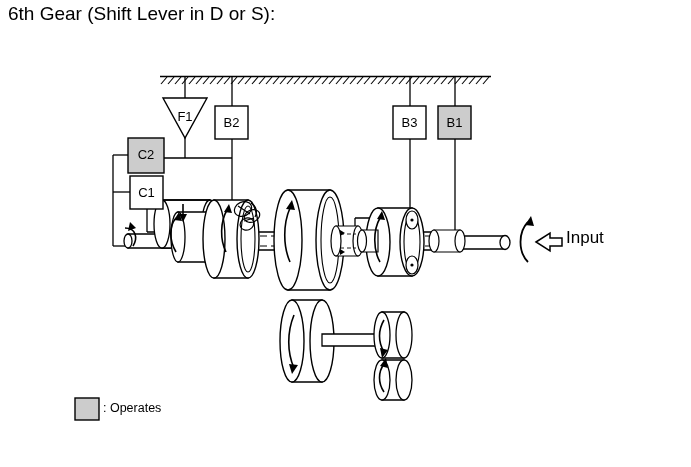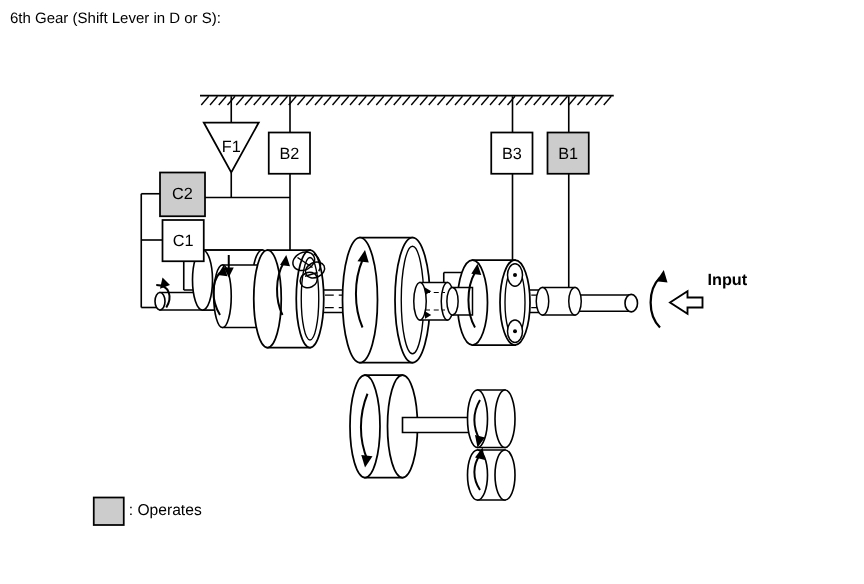--- a/index.html
+++ b/index.html
@@ -17,21 +17,21 @@
   }
   #root {
     position: relative;
     width: 691px;
     height: 467px;
   }
   .title {
     position: absolute;
     left: 8px;
     top: 6px;
-    font-size: 12px;
+    font-size: 19px;
     line-height: 16px;
     color: #000;
     white-space: nowrap;
   }
   #diagram {
     position: absolute;
     left: 0;
     top: 0;
     width: 691px;
     height: 467px;
@@ -41,25 +41,24 @@
     left: 103px;
     top: 400px;
     font-size: 12.5px;
     line-height: 16px;
     white-space: nowrap;
     text-align: right;
   }
   .input-label {
     position: absolute;
     left: 566px;
-    top: 216px;
-    font-size: 13px;
+    top: 230px;
+    font-size: 17px;
     line-height: 16px;
     white-space: nowrap;
-    font-weight: bold;
   }
   svg text {
     font-family: "Liberation Sans", sans-serif;
   }
 </style>
 </head>
 <body>
 
 <div id="root">
 

